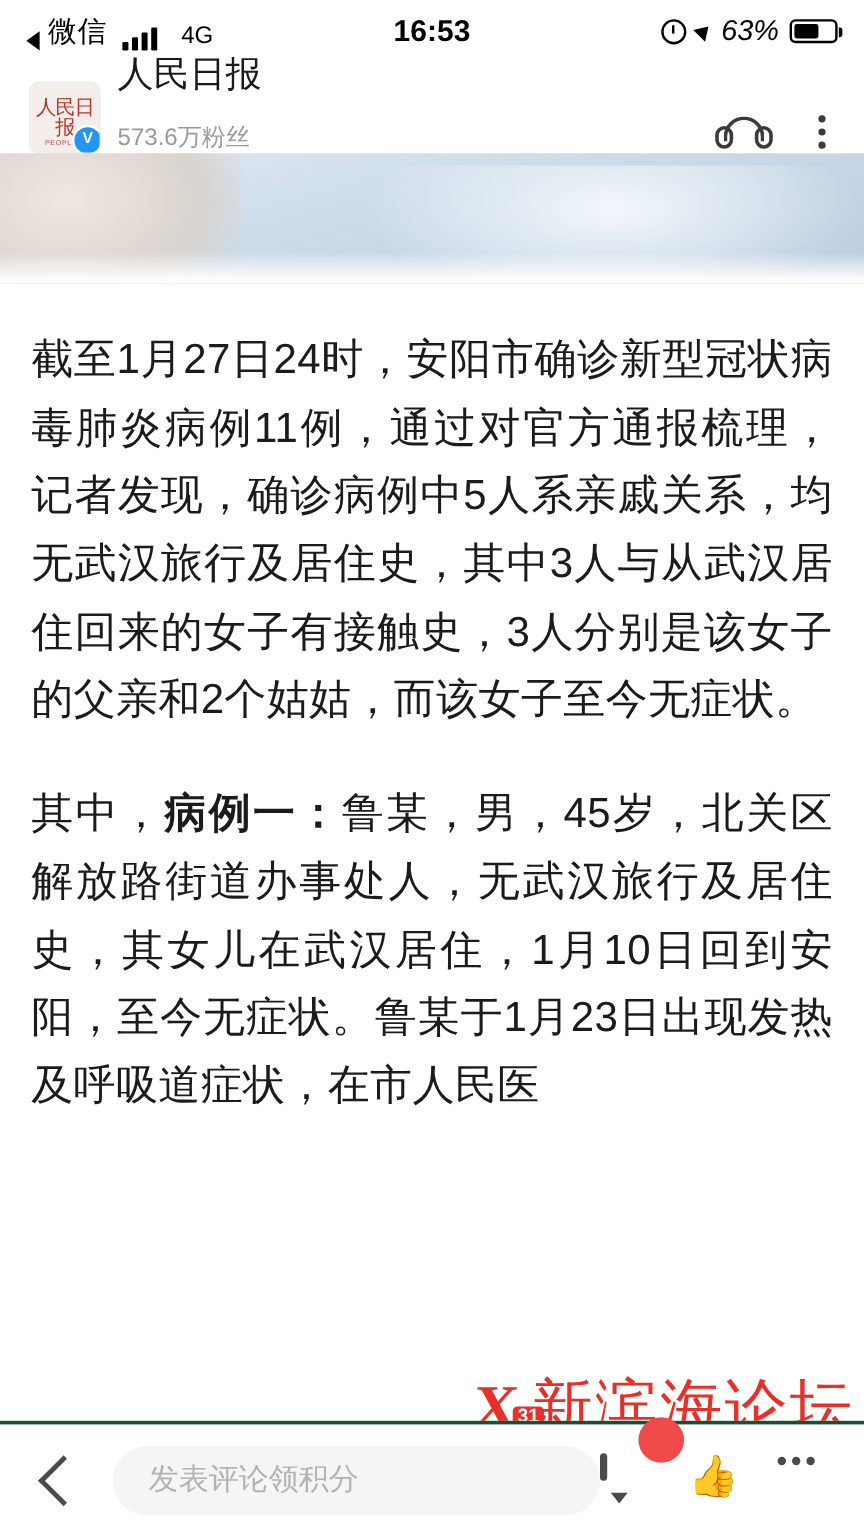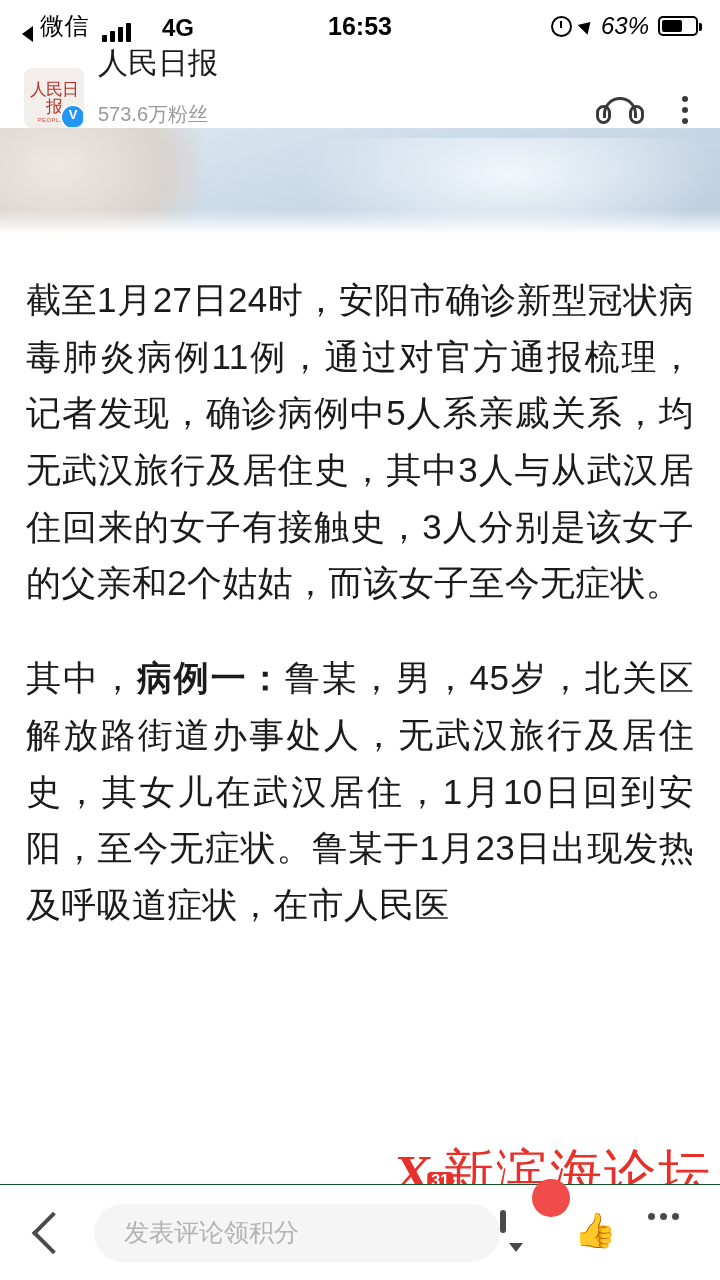--- a/index.html
+++ b/index.html
@@ -59,23 +59,23 @@
     display: block;
     width: 5px;
     background: #000;
     border-radius: 1px;
   }
   .signal-bars i:nth-child(1) { height: 7px; background:#000; }
   .signal-bars i:nth-child(2) { height: 11px; }
   .signal-bars i:nth-child(3) { height: 15px; }
   .signal-bars i:nth-child(4) { height: 19px; }
   .sb-net {
-    font-size: 24px;
-    margin-left: 24px;
-    font-weight: 700;
+    font-size: 20px;
+    margin-left: 13px;
+    font-weight: 400;
   }
   .sb-time {
     position: absolute;
     left: 0; right: 0;
     text-align: center;
     font-size: 25px;
     font-weight: bold;
     pointer-events: none;
   }
   .sb-right {
@@ -352,21 +352,21 @@
     margin-left: 62px;
     font-family: "Liberation Sans", sans-serif;
   }
 
   
   .bottom-bar {
     position: absolute;
     left: 0; right: 0; bottom: 0;
     height: 96px;
     background: #ffffff;
-    border-top: 1px solid #14532d;
+    border-top: 3px solid #14532d;
     display: flex;
     align-items: center;
     padding: 0 26px;
     box-sizing: border-box;
   }
   .chev-left {
     width: 26px; height: 26px;
     border-left: 4px solid #4a4a4a;
     border-bottom: 4px solid #4a4a4a;
     transform: rotate(45deg);

